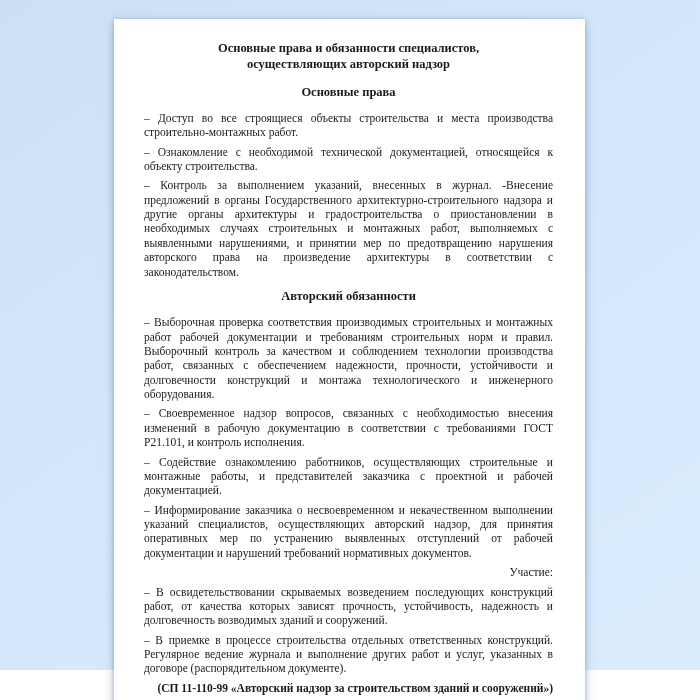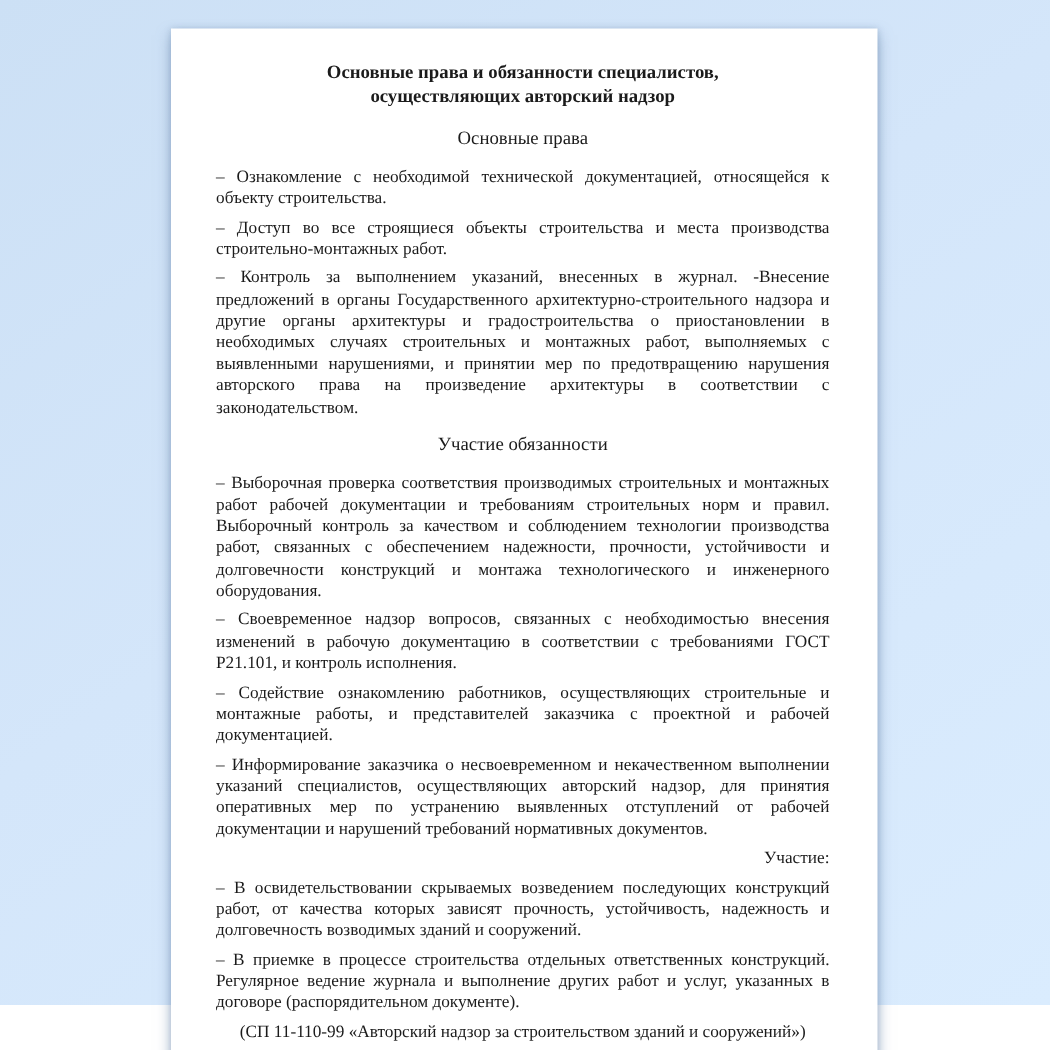--- a/index.html
+++ b/index.html
@@ -33,56 +33,57 @@
   .doc-title {
     font-size: 12.5px;
     font-weight: bold;
     text-align: center;
     margin: 0 0 11px 0;
     white-space: pre-line;
     line-height: 1.3;
   }
   .section-heading {
     font-size: 12.5px;
-    font-weight: normal;
+    font-weight: bold;
     text-align: center;
     margin: 9px 0 11px 0;
     line-height: 1.3;
   }
   .para {
     margin: 0 0 5px 0;
     text-align: justify;
     hyphens: auto;
     -webkit-hyphens: auto;
   }
   .plain-label {
     margin: 5px 0 5px 0;
     text-align: right;
   }
   .citation {
     margin: 5px 0 0 0;
-    text-align: center;
+    text-align: right;
+    font-weight: bold;
   }
 </style>
 </head>
 <body>
 
 <div class="stage">
   <div class="page">
 
     <h1 class="doc-title">Основные права и обязанности специалистов,
 осуществляющих авторский надзор</h1>
 
     <h2 class="section-heading">Основные права</h2>
 
+    <p class="para">– Доступ во все строящиеся объекты строительства и места производства строительно-монтажных работ.</p>
     <p class="para">– Ознакомление с необходимой технической документацией, относящейся к объекту строительства.</p>
-    <p class="para">– Доступ во все строящиеся объекты строительства и места производства строительно-монтажных работ.</p>
     <p class="para">– Контроль за выполнением указаний, внесенных в журнал. -Внесение предложений в органы Государственного архитектурно-строительного надзора и другие органы архитектуры и градостроительства о приостановлении в необходимых случаях строительных и монтажных работ, выполняемых с выявленными нарушениями, и принятии мер по предотвращению нарушения авторского права на произведение архитектуры в соответствии с законодательством.</p>
 
-    <h2 class="section-heading">Участие обязанности</h2>
+    <h2 class="section-heading">Авторский обязанности</h2>
 
     <p class="para">– Выборочная проверка соответствия производимых строительных и монтажных работ рабочей документации и требованиям строительных норм и правил. Выборочный контроль за качеством и соблюдением технологии производства работ, связанных с обеспечением надежности, прочности, устойчивости и долговечности конструкций и монтажа технологического и инженерного оборудования.</p>
     <p class="para">– Своевременное надзор вопросов, связанных с необходимостью внесения изменений в рабочую документацию в соответствии с требованиями ГОСТ Р21.101, и контроль исполнения.</p>
     <p class="para">– Содействие ознакомлению работников, осуществляющих строительные и монтажные работы, и представителей заказчика с проектной и рабочей документацией.</p>
     <p class="para">– Информирование заказчика о несвоевременном и некачественном выполнении указаний специалистов, осуществляющих авторский надзор, для принятия оперативных мер по устранению выявленных отступлений от рабочей документации и нарушений требований нормативных документов.</p>
 
     <p class="plain-label">Участие:</p>
 
     <p class="para">– В освидетельствовании скрываемых возведением последующих конструкций работ, от качества которых зависят прочность, устойчивость, надежность и долговечность возводимых зданий и сооружений.</p>
     <p class="para">– В приемке в процессе строительства отдельных ответственных конструкций. Регулярное ведение журнала и выполнение других работ и услуг, указанных в договоре (распорядительном документе).</p>

